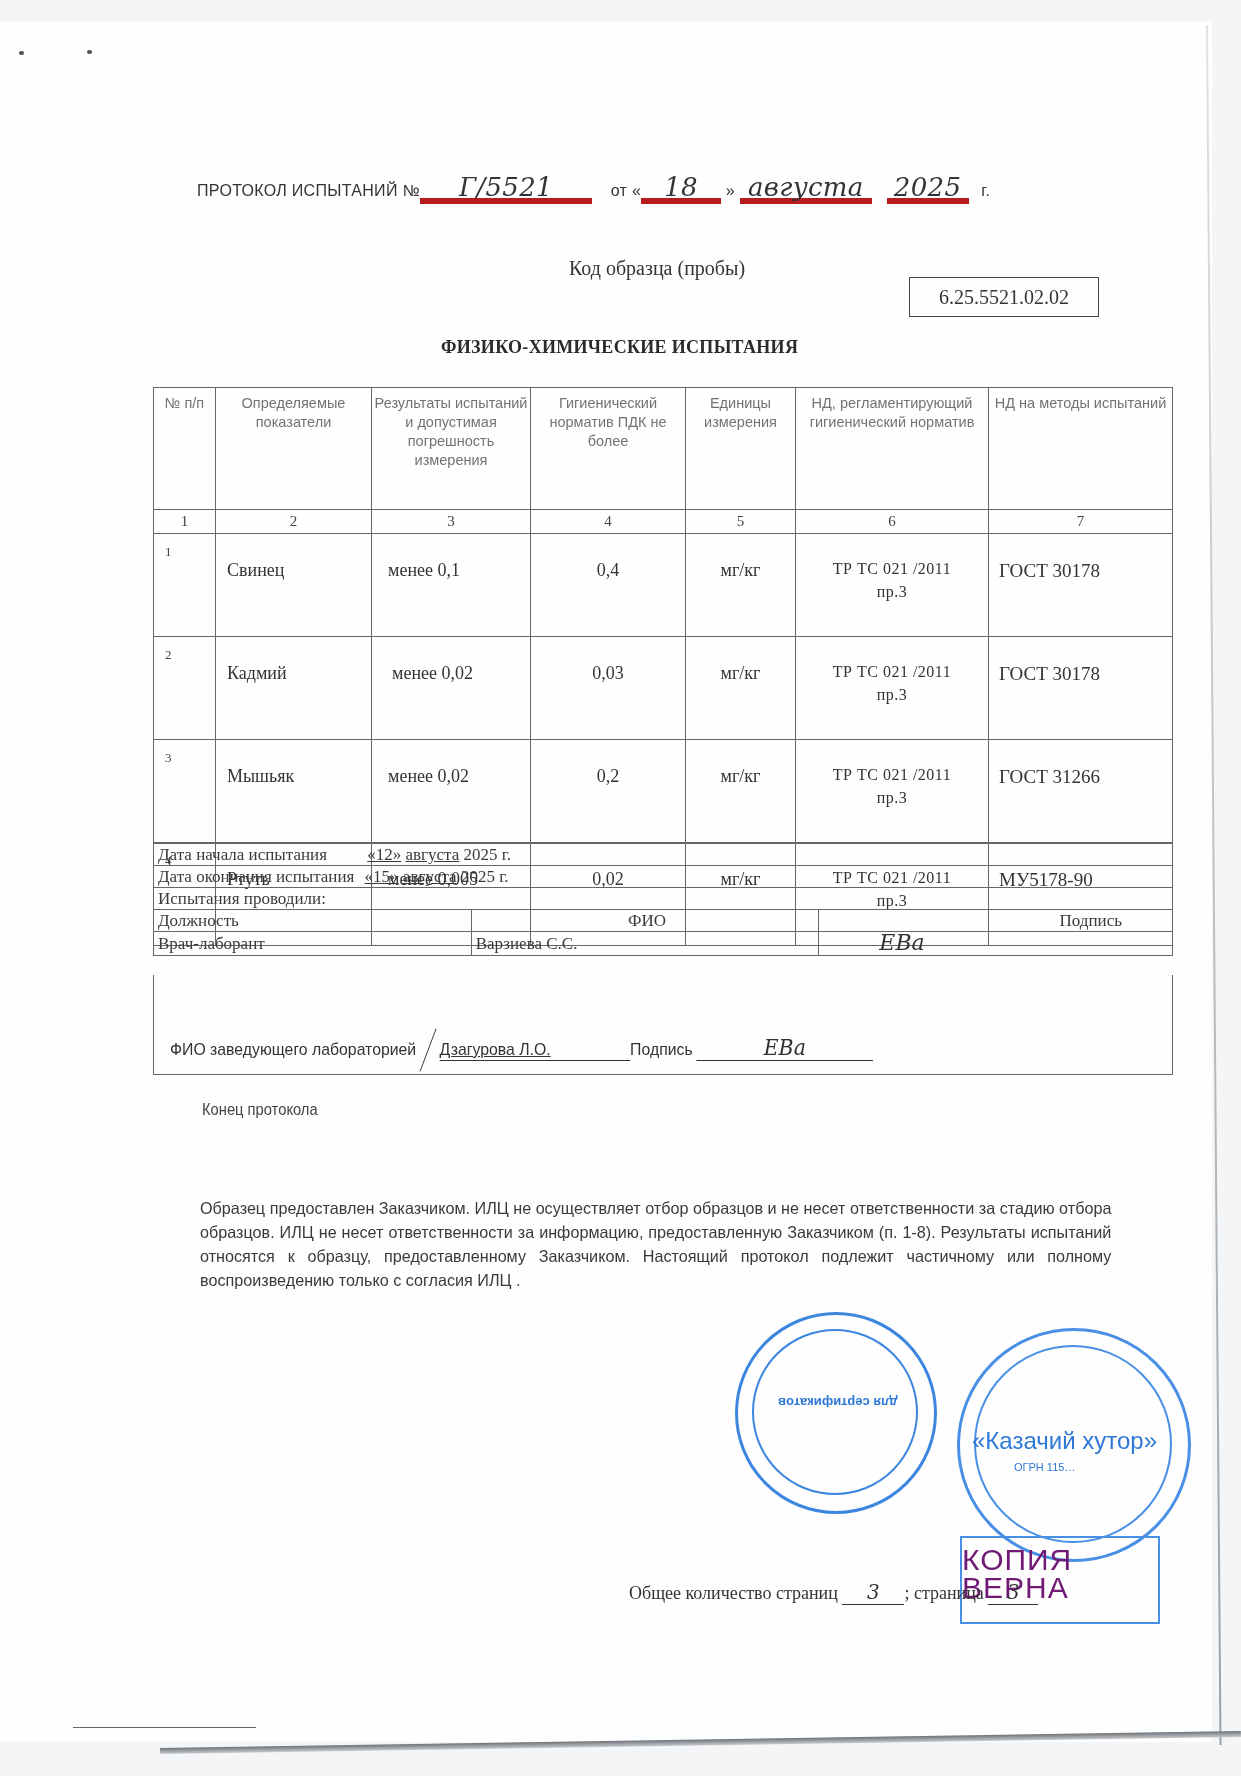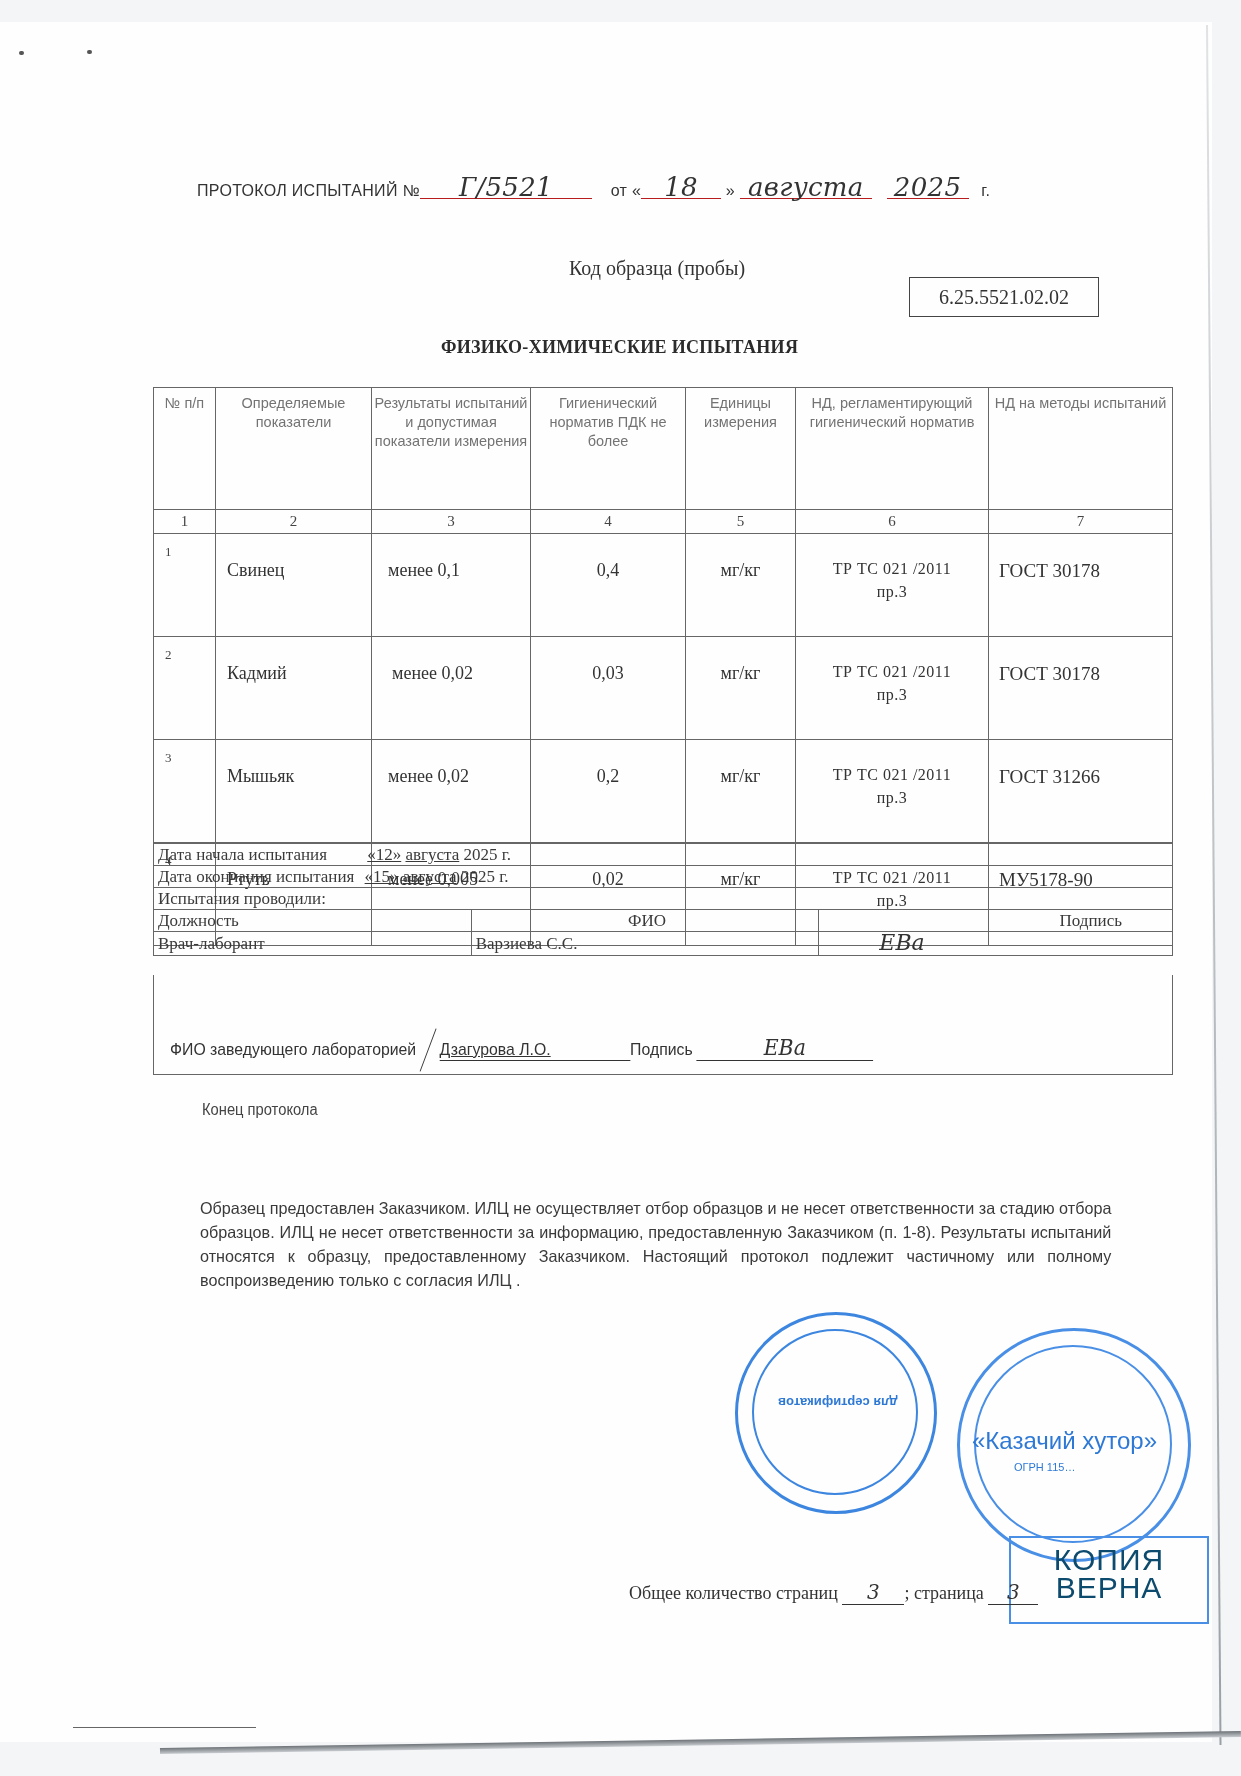--- a/index.html
+++ b/index.html
@@ -12,21 +12,21 @@
     position:absolute; left:0; top:22px; width:1212px; height:1720px;
     background:#fefefe;
     clip-path: polygon(0 0, 100% -1%, 101% 100%, 0 100%);
   }
   .edge-right { position:absolute; left:1206px; top:25px; width:2px; height:1720px; background:linear-gradient(#e0e2e4,#9aa0a6); transform:skewX(0.45deg); transform-origin:top; }
   .edge-bottom { position:absolute; left:160px; top:1748px; width:1081px; height:6px; background:linear-gradient(#6d7378,#c8ccd0); transform:rotate(-0.9deg); transform-origin:left; }
   .speck { position:absolute; width:5px; height:4px; background:#555; border-radius:2px; }
   .abs { position:absolute; }
 
   .title-line { left:197px; top:176px; font-family:"Liberation Sans", sans-serif; font-size:16px; letter-spacing:0.3px; color:#333; white-space:nowrap; }
-  .hw { font-family:"DejaVu Serif", serif; font-style:italic; font-size:26px; color:#333; display:inline-block; border-bottom:1px solid #b91c1c; text-align:center; line-height:22px; }
+  .hw { font-family:"DejaVu Serif", serif; font-style:italic; font-size:26px; color:#333; display:inline-block; border-bottom:6px solid #b91c1c; text-align:center; line-height:22px; }
 
   .code-label { left:569px; top:257px; font-size:20px; color:#333; }
   .code-box { left:909px; top:277px; width:190px; height:40px; border:1.5px solid #444; font-size:20px; display:flex; align-items:center; justify-content:center; color:#333; box-sizing:border-box; }
   .section-title { left:441px; top:337px; font-size:18px; font-weight:bold; letter-spacing:0.3px; color:#2b2b2b; }
 
   table.main { position:absolute; left:153px; top:387px; border-collapse:collapse; font-size:15.5px; color:#444; table-layout:fixed; }
   table.main td { border:1px solid #666; padding:0; vertical-align:top; }
   .hdr td { text-align:center; line-height:19px; padding-top:6px !important; height:115px; font-family:"Liberation Sans", sans-serif; font-size:14.5px; color:#737373; }
   .nums td { text-align:center; height:23px; line-height:23px; font-size:15px; }
   .data td { height:76px; }
@@ -52,21 +52,21 @@
   .disclaimer { left:200px; top:1196px; width:930px; font-size:16.5px; line-height:24px; color:#3a3a3a; text-align:justify; font-family:"Liberation Sans", sans-serif; transform:scaleX(0.98); transform-origin:left; }
 
   .pages { left:629px; top:1580px; font-size:18px; color:#333; white-space:nowrap; }
 
   .stamp { position:absolute; border-radius:50%; color:#2f79d6; font-family:"Liberation Sans", sans-serif; }
   .stamp1 { left:735px; top:1312px; width:196px; height:196px; border:3px solid #3d86e0; }
   .stamp1 .inner { position:absolute; left:14px; top:14px; width:162px; height:162px; border:2px solid #3d86e0; border-radius:50%; }
   .stamp2 { left:957px; top:1328px; width:228px; height:228px; border:3px solid #4a8fe6; }
   .stamp2 .inner { position:absolute; left:14px; top:14px; width:194px; height:194px; border:2px solid #4a8fe6; border-radius:50%; }
   .stamp-text { position:absolute; font-size:12px; font-weight:bold; white-space:nowrap; color:#2f79d6; }
-  .kopiya { position:absolute; left:1009px; top:1536px; width:200px; height:88px; border:2px solid #4a8fe6; box-sizing:border-box; color:#0c4a6e; font-family:"Liberation Sans", sans-serif; font-size:30px; line-height:28px; text-align:center; padding-top:8px; letter-spacing:1px; }
+  .kopiya { position:absolute; left:960px; top:1536px; width:200px; height:88px; border:2px solid #4a8fe6; box-sizing:border-box; color:#701a75; font-family:"Liberation Sans", sans-serif; font-size:30px; line-height:28px; padding-top:8px; letter-spacing:1px; }
   .bottom-rule { left:73px; top:1727px; width:183px; height:1px; background:#666; }
 </style>
 </head>
 <body>
 
 <div class="page"></div>
 <div class="edge-right"></div>
 <div class="edge-bottom"></div>
 <div class="speck" style="left:19px;top:51px;"></div>
 <div class="speck" style="left:87px;top:50px;"></div>
@@ -93,21 +93,21 @@
       <col style="width:159px">
       <col style="width:155px">
       <col style="width:110px">
       <col style="width:193px">
       <col style="width:184px">
   </colgroup>
   <tbody>
       <tr class="hdr">
     <td>№ п/п</td>
     <td>Определяемые показатели</td>
-    <td>Результаты испытаний и допустимая показатели измерения</td>
+    <td>Результаты испытаний и допустимая погрешность измерения</td>
     <td>Гигиенический норматив ПДК не более</td>
     <td>Единицы измерения</td>
     <td>НД, регламентирующий гигиенический норматив</td>
     <td>НД на методы испытаний</td>
   </tr>
   <tr class="nums">
     <td>1</td>
     <td>2</td>
     <td>3</td>
     <td>4</td>

